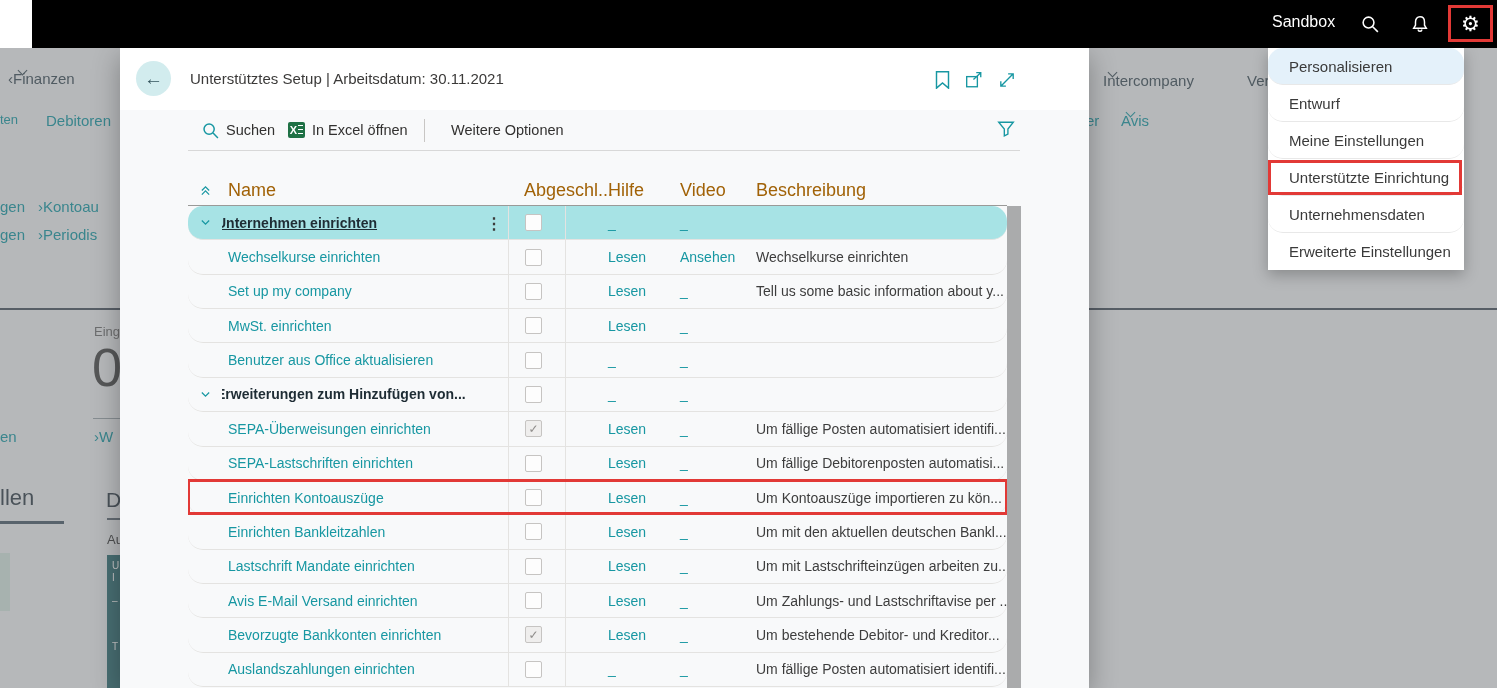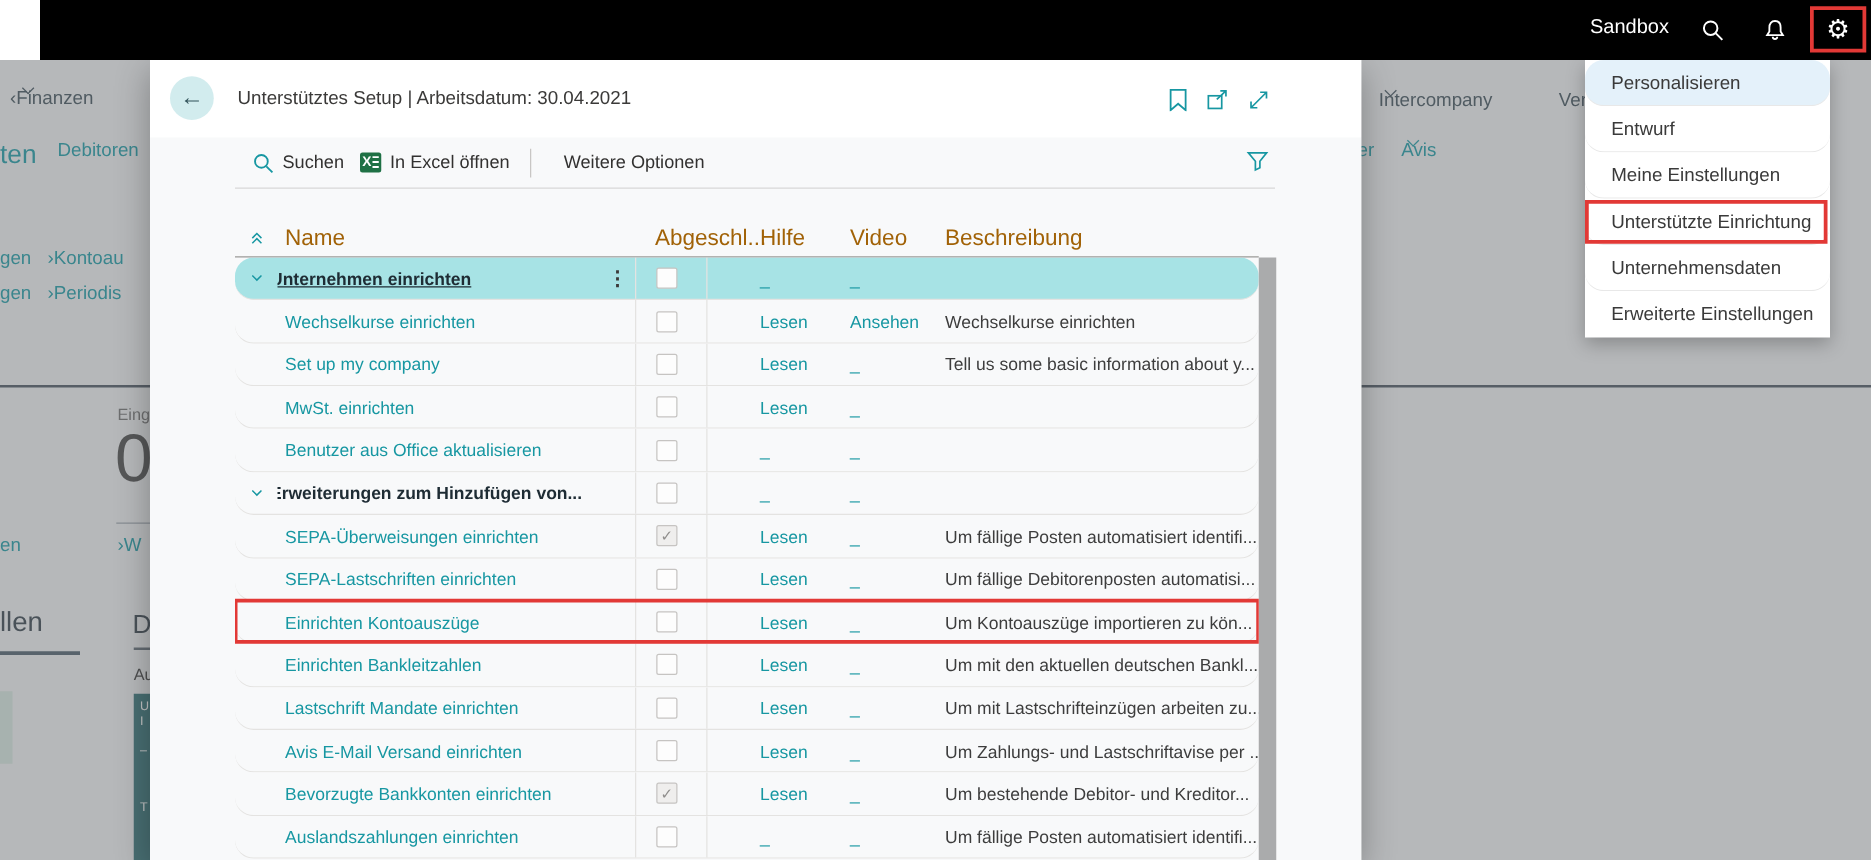--- a/index.html
+++ b/index.html
@@ -25,21 +25,21 @@
   .tb-help{position:absolute;left:1479px;top:11px;font-size:20px;font-weight:bold;}
 
   
   .bg{position:absolute;left:0;top:48px;width:1497px;height:640px;background:#eceef0;}
   .bg .dim{position:absolute;inset:0;background:rgba(108,110,112,.42);z-index:2;}
   .bg span,.bg div{position:absolute;z-index:1;}
   .teal{color:var(--accent-teal);}
   .darktxt{color:#3d4e58;}
   .chev{display:inline-block;width:7px;height:7px;border-right:1.6px solid currentColor;border-bottom:1.6px solid currentColor;transform:rotate(45deg);position:relative;top:-3px;margin-left:6px;}
   .bg-breadcrumb{left:8px;top:22px;font-size:15px;}
-  .bg-navrow1a{left:0;top:64px;font-size:21px;}
+  .bg-navrow1a{left:0;top:64px;font-size:13px;}
   .bg-navrow1b{left:46px;top:64px;font-size:15px;}
   .bg-l1a{left:0;top:150px;font-size:15px;}
   .bg-l1b{left:38px;top:150px;font-size:15px;}
   .bg-l2a{left:0;top:178px;font-size:15px;}
   .bg-l2b{left:38px;top:178px;font-size:15px;}
   .bg-darkline-l{left:0;top:260px;width:120px;height:2px;background:#49545f;}
   .bg-cuelabel{left:94px;top:276px;font-size:13px;color:#6e6e6e;}
   .bg-cuevalue{left:92px;top:288px;font-size:54px;font-weight:400;color:#474747;}
   .bg-cueline{left:93px;top:370px;width:27px;height:1px;background:#9aa4aa;}
   .bg-cuelink{left:94px;top:380px;font-size:15px;}
@@ -180,21 +180,21 @@
       </span>
     <div class="bg-darkline-r"></div>
     <div class="dim"></div>
   </div>
 
   <div class="dialog">
     <div class="dlg-header">
       <div class="back-btn">
           <span>←</span>
         </div>
-      <span class="dlg-title">Unterstütztes Setup | Arbeitsdatum: 30.04.2021</span>
+      <span class="dlg-title">Unterstütztes Setup | Arbeitsdatum: 30.11.2021</span>
       <span class="hd-ic hd-bookmark">
         <svg width="15" height="18" viewBox="0 0 12 15" fill="none" stroke="currentColor" stroke-width="1.2">
             <path d="M1 .7h10v13.6L6 10 1 14.3Z"></path>
           </svg>
       </span>
       <span class="hd-ic hd-window">
         <svg width="18" height="18" viewBox="0 0 16 16" fill="none" stroke="currentColor" stroke-width="1.2">
             <rect x="1.5" y="5" width="9.5" height="9"></rect>
             <path d="M7.5 7.5 14 1.5M10 1.5h4v4"></path>
           </svg>

